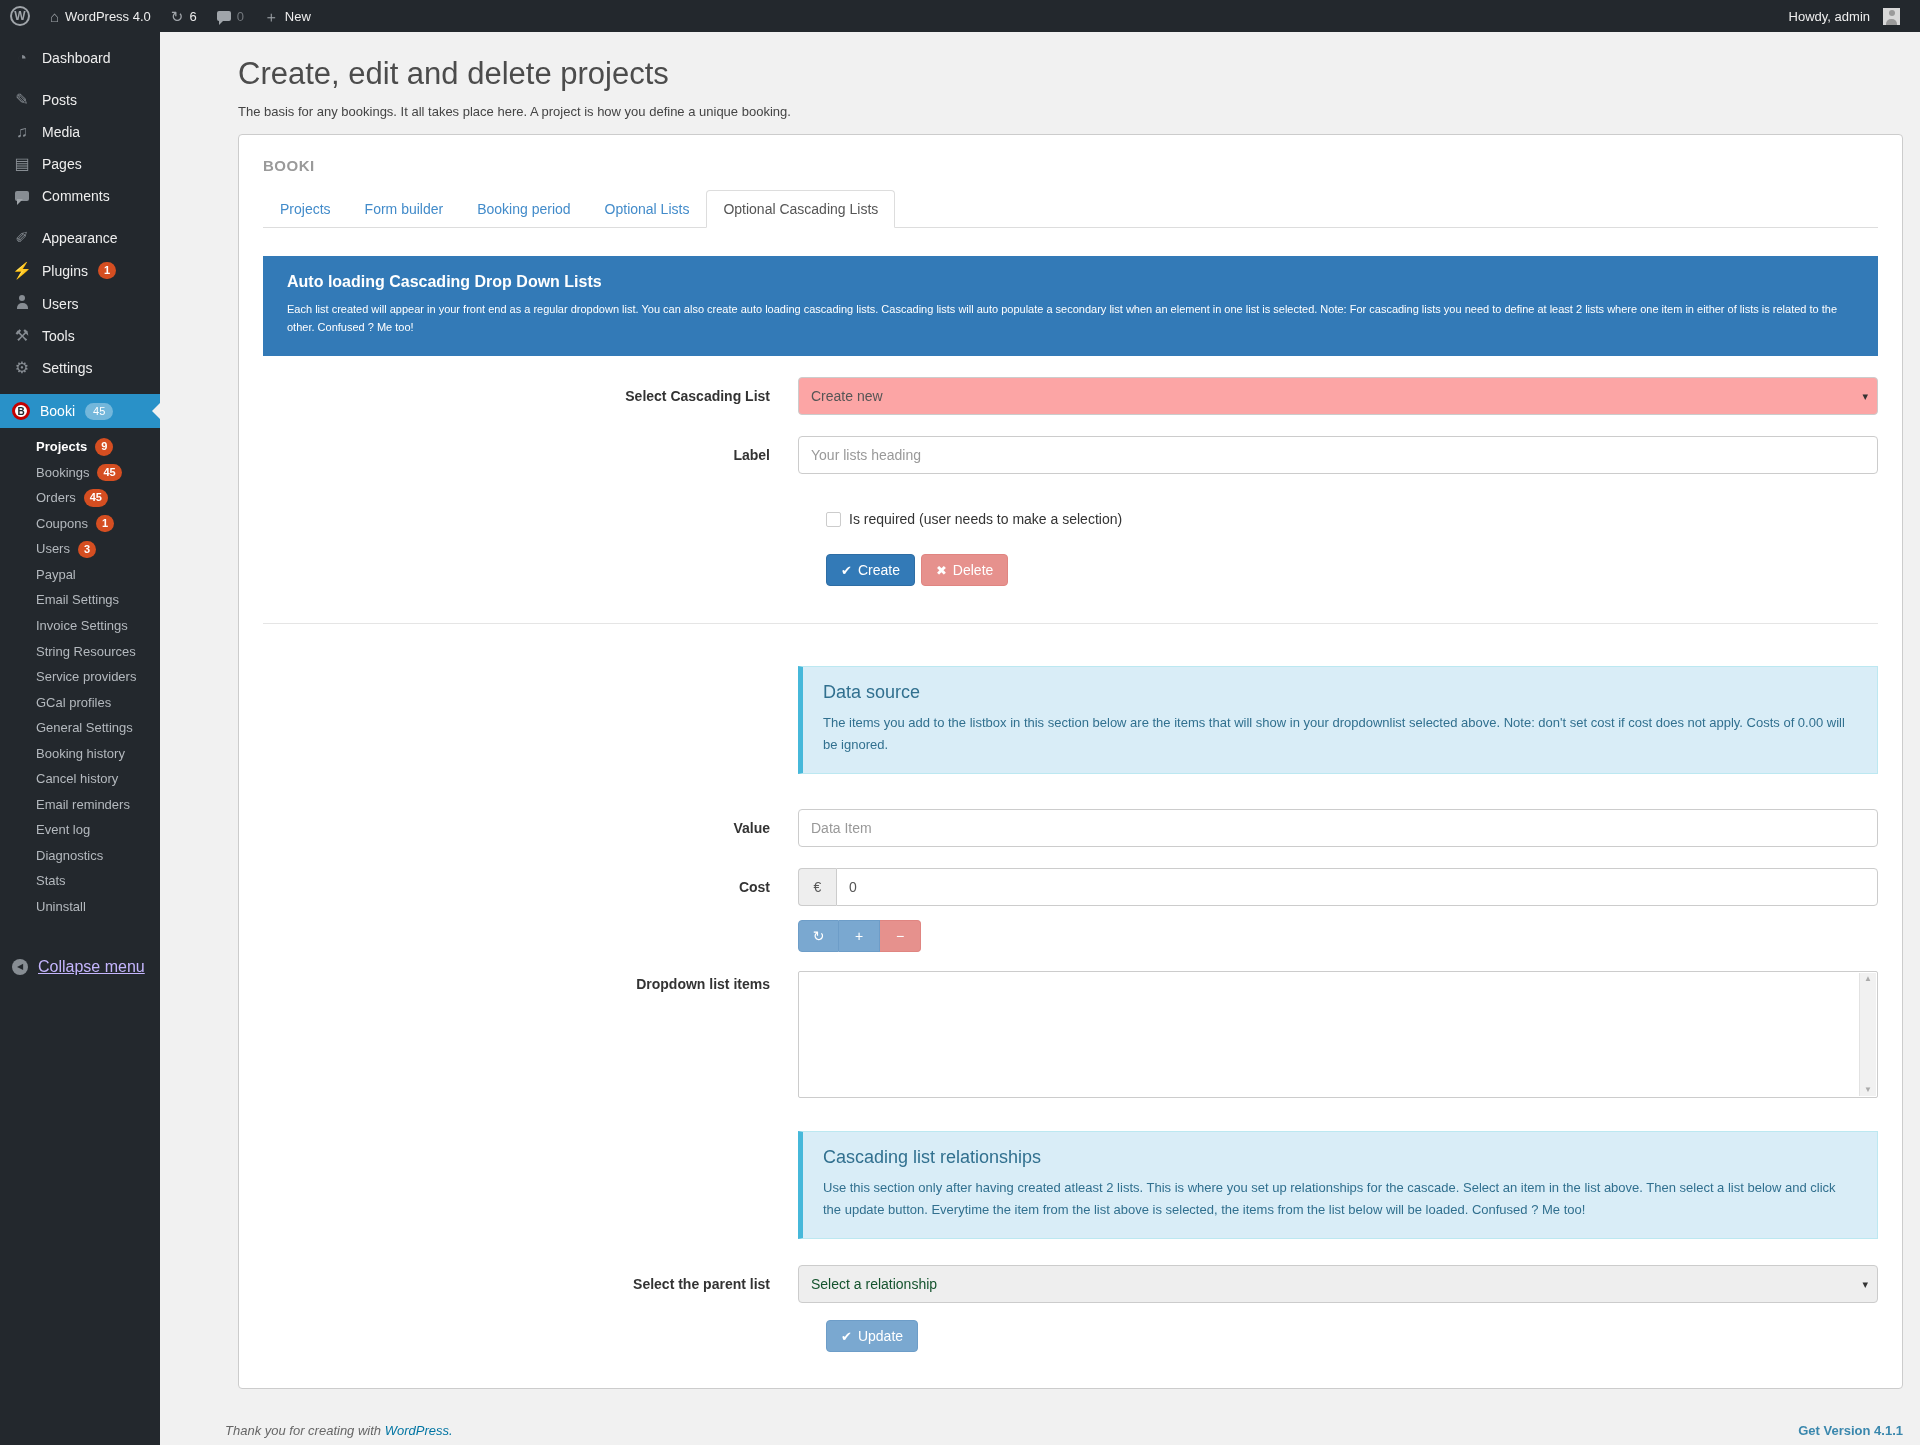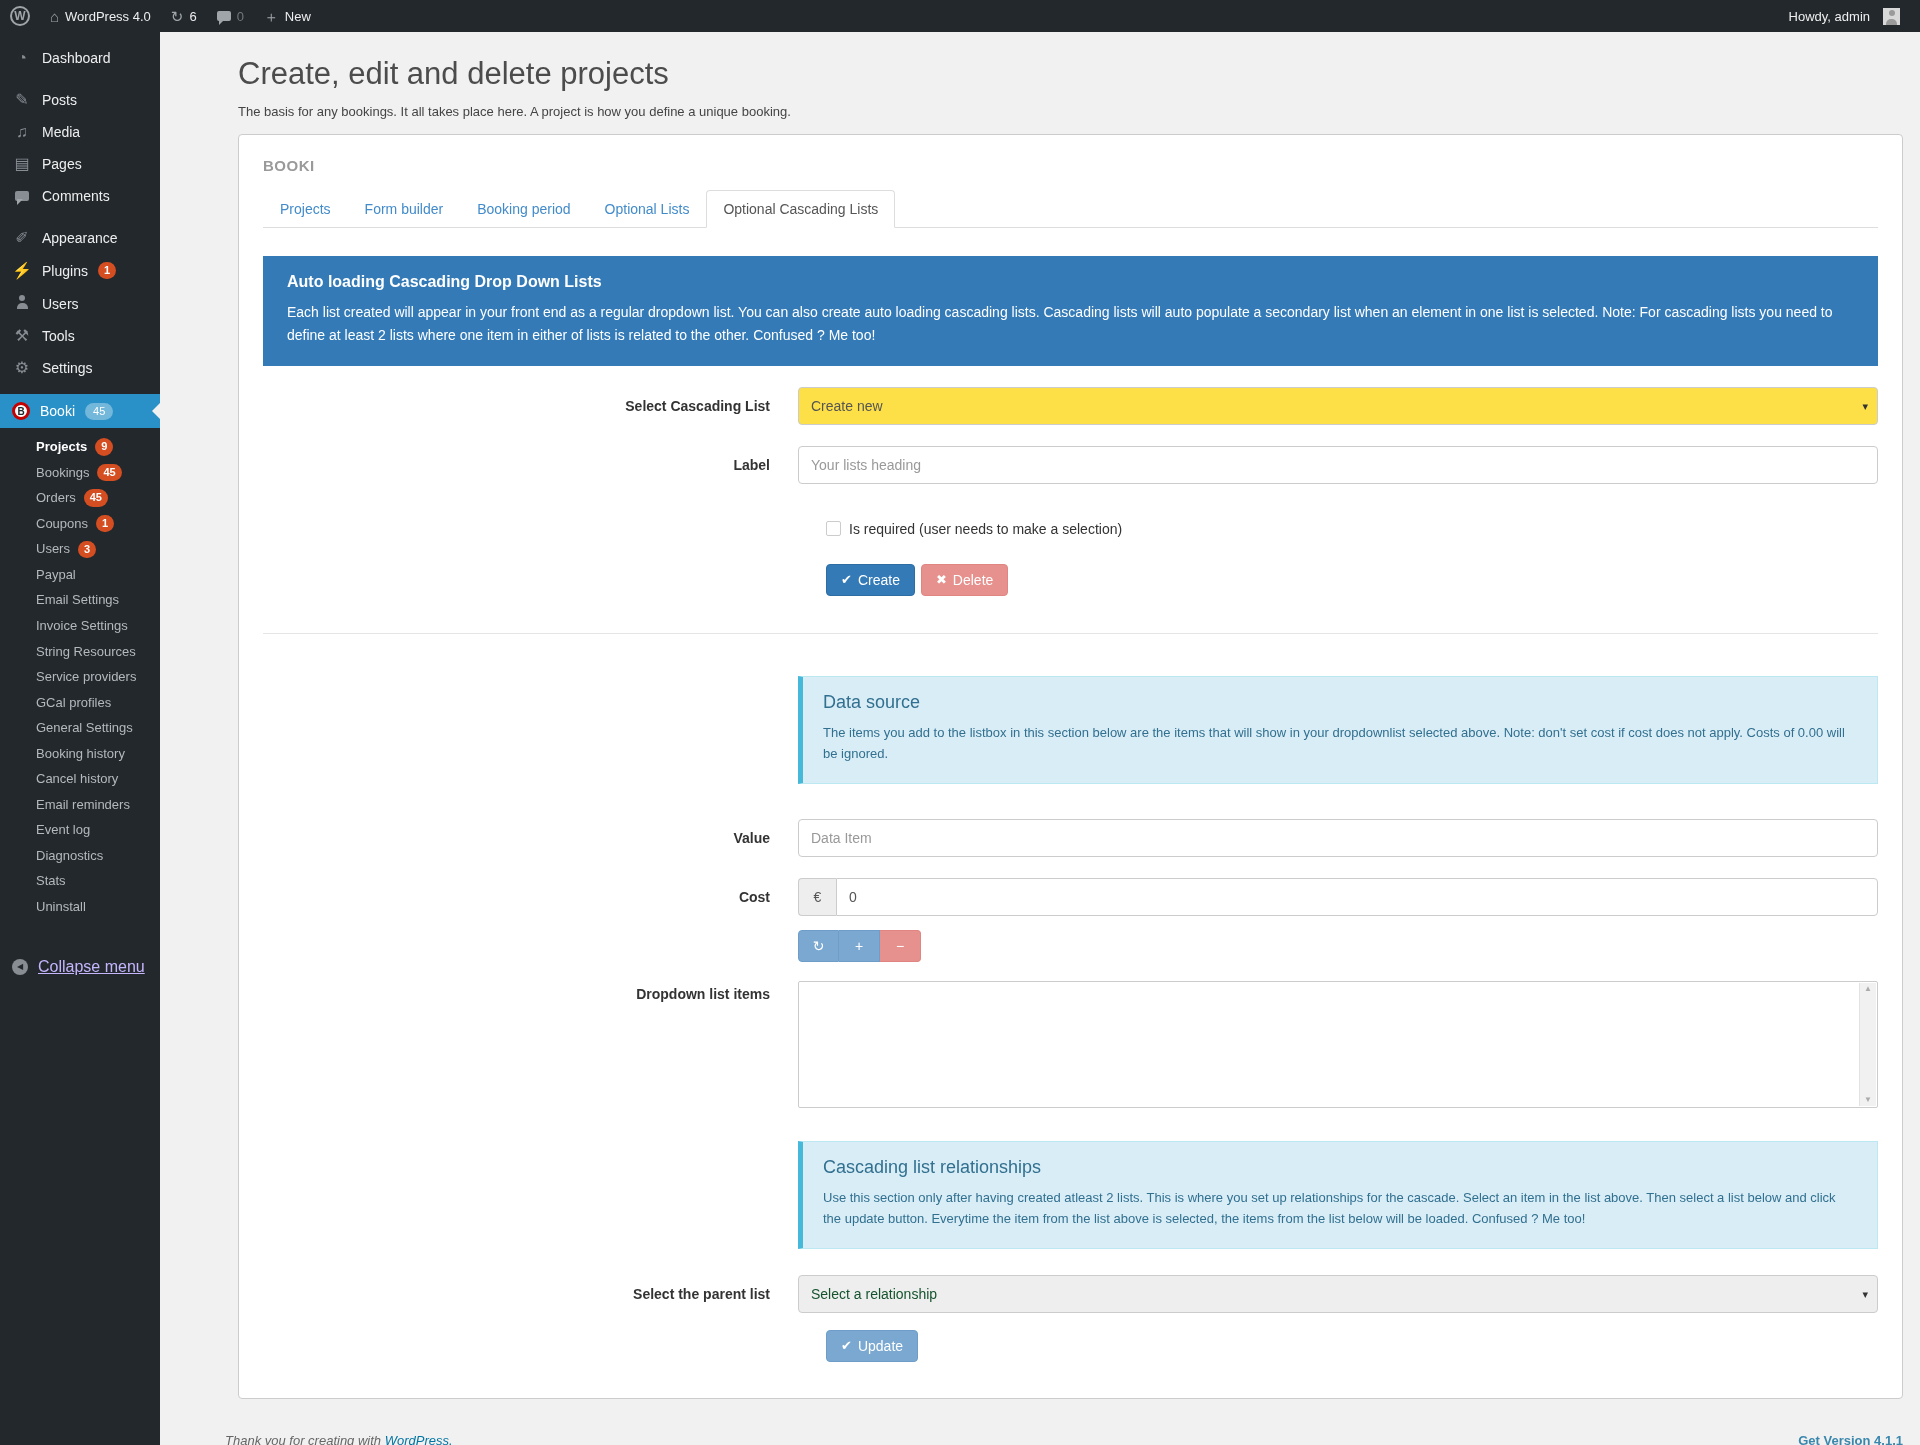--- a/index.html
+++ b/index.html
@@ -59,28 +59,28 @@
 
   .card { margin-top:15px; background:#fff; border:1px solid #ccc; border-radius:4px; padding:22px 24px 0; }
   .card-heading { color:#9a9a9a; font-weight:bold; font-size:15px; letter-spacing:.5px; }
 
   .tabs { margin-top:16px; border-bottom:1px solid #ddd; display:flex; }
   .tab { padding:10px 16px; font-size:14px; color:#428bca; cursor:pointer; margin-bottom:-1px; border:1px solid transparent; }
   .tab.active { background:#fff; color:#555; border:1px solid #ddd; border-bottom-color:#fff; border-radius:4px 4px 0 0; cursor:default; }
 
   .jumbo { margin-top:28px; background:#337ab7; color:#fff; padding:17px 24px 20px; }
   .jumbo h2 { font-size:16px; font-weight:bold; margin-bottom:10px; }
-  .jumbo p { font-size:14px; line-height:1.6; }
+  .jumbo p { font-size:11px; line-height:1.6; }
 
   .frow { display:flex; margin-top:21px; }
   .flabel { width:535px; flex:0 0 535px; text-align:right; padding-right:28px; padding-top:11px;
     font-weight:bold; font-size:14px; color:#333; }
   .fcontrol { flex:1; }
 
-  .select-box { height:38px; border:1px solid #ccc; border-radius:4px; background:#fde047; position:relative;
+  .select-box { height:38px; border:1px solid #ccc; border-radius:4px; background:#fca5a5; position:relative;
     display:flex; align-items:center; padding:0 26px 0 12px; font-size:14px; color:#555; cursor:pointer; }
   .select-box .caret { position:absolute; right:9px; top:50%; transform:translateY(-50%); font-size:11px; color:#333; }
   .select-box.gray { background:#eee; }
 
   input.form-control { width:100%; height:38px; border:1px solid #ccc; border-radius:4px; padding:0 12px;
     font-size:14px; color:#555; font-family:"Liberation Sans",sans-serif; outline:none; }
   input.form-control::placeholder { color:#999; opacity:1; }
 
   .check-row { margin-top:37px; margin-left:563px; display:flex; align-items:center; gap:8px; font-size:14px; color:#333; }
   .checkbox { width:15px; height:15px; border:1px solid #ccc; background:#fff; border-radius:2px; cursor:pointer; flex:0 0 15px; }

